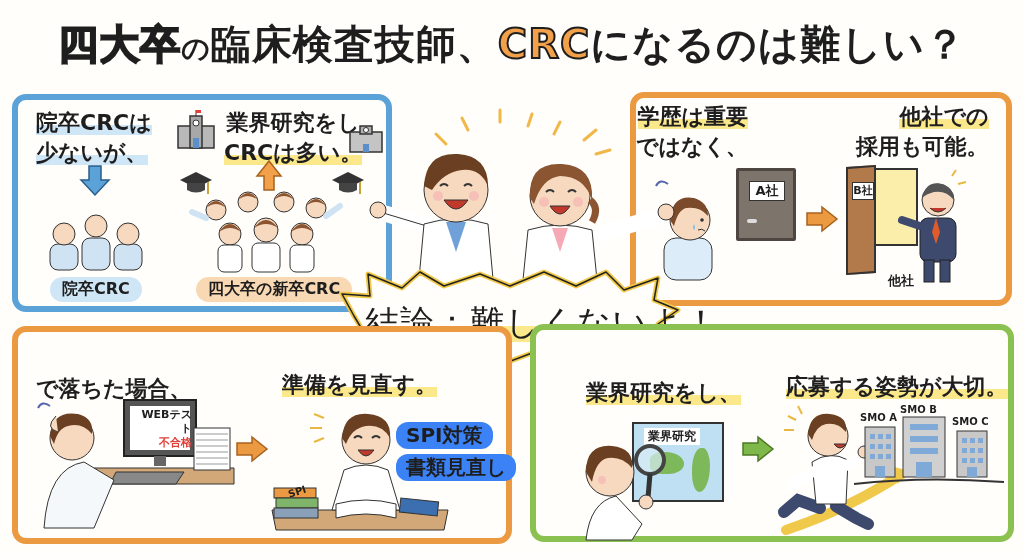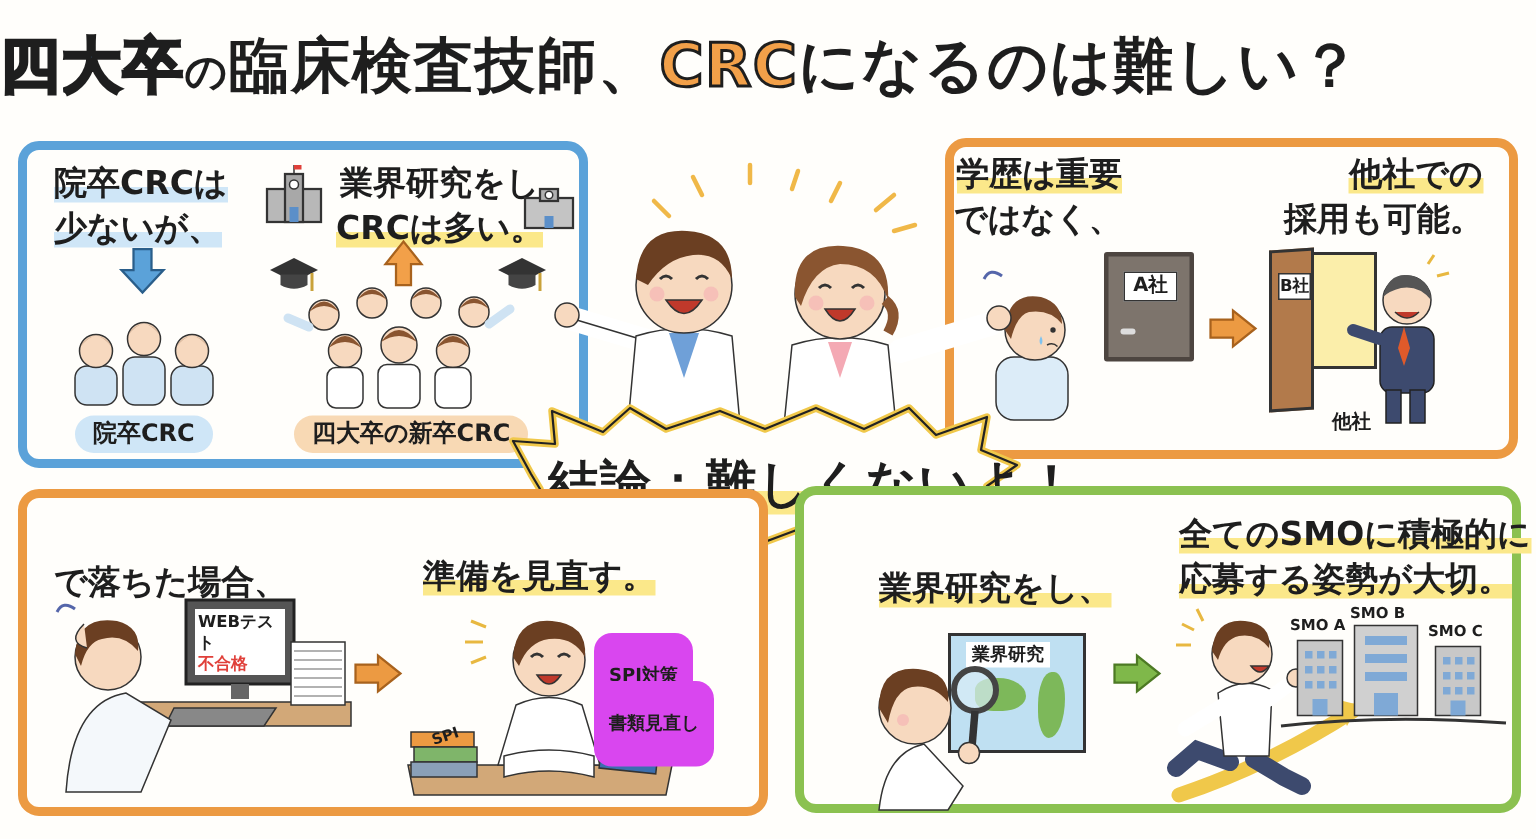--- a/index.html
+++ b/index.html
@@ -1,34 +1,34 @@
 <!DOCTYPE html>
 <html><head>
 <meta charset="utf-8">
 <style>
 *{box-sizing:border-box;margin:0;padding:0}
 html,body{width:1024px;height:559px;overflow:hidden;background:#fffefb}
 body{position:relative;font-family:"DejaVu Sans","Liberation Sans",sans-serif;color:#1e1e1e}
-.title{position:absolute;left:0;top:14px;width:1024px;font-size:40px;font-weight:bold;letter-spacing:1px;line-height:60px}
+.title{position:absolute;left:0;top:14px;width:1024px;text-align:center;font-size:40px;font-weight:bold;letter-spacing:1px;line-height:60px}
 .title .blue{color:#5ba2d9;-webkit-text-stroke:2px #1e1e1e}
 .title .orange{color:#f2a049;-webkit-text-stroke:2px #1e1e1e}
 .title .small{font-size:28px}
 .panel{position:absolute;border-width:6px;border-style:solid;border-radius:14px;background:#fffefb}
 .p-blue{left:12px;top:94px;width:380px;height:218px;border-color:#5ba2d9}
 .p-orange1{left:630px;top:92px;width:382px;height:214px;border-color:#ec9a42}
 .p-orange2{left:12px;top:326px;width:500px;height:218px;border-color:#ec9a42}
 .p-green{left:530px;top:324px;width:484px;height:218px;border-color:#8bc150}
 .txt{position:absolute;font-size:22px;font-weight:bold;line-height:30px;white-space:nowrap}
 .hl{background:linear-gradient(transparent 60%,#fbe88a 60%)}
 .hlb{background:linear-gradient(transparent 60%,#cfe6f7 60%)}
 .pill{position:absolute;border-radius:14px;padding:2px 12px;font-size:16px;font-weight:bold;white-space:nowrap}
 .burst{position:absolute;left:340px;top:270px;width:340px;height:92px}
-.burst-text{position:absolute;left:365px;top:300px;font-size:34px;font-weight:bold;white-space:nowrap;letter-spacing:1px}
+.burst-text{position:absolute;left:365px;top:300px;font-size:34px;font-weight:normal;white-space:nowrap;letter-spacing:1px}
 svg{position:absolute;overflow:visible}
-.bubble{position:absolute;background:#d946ef;border-radius:12px;padding:20px 10px;font-size:12px;font-weight:bold;white-space:nowrap}
+.bubble{position:absolute;background:#3b82f6;border-radius:12px;padding:0 10px;font-size:20px;font-weight:bold;white-space:nowrap}
 .label{position:absolute;font-size:13px;font-weight:bold;white-space:nowrap}
 </style>
 </head>
 <body>
 
 <div class="title">
   <span class="blue">四大卒</span><span class="small">の</span><span>臨床検査技師、</span><span class="orange">CRC</span><span>になるのは難しい？</span>
 </div>
 
 <div class="panel p-blue"></div>
@@ -243,21 +243,21 @@
       <line x1="162" y1="54" x2="194" y2="54"></line>
       <line x1="162" y1="60" x2="194" y2="60"></line>
       <line x1="162" y1="66" x2="194" y2="66"></line>
     </g>
   <path d="M82 74 L150 74 L142 86 L76 86Z" fill="#888" stroke="#333"></path>
   <path d="M10 130 Q14 70 50 64 L80 82 L60 130Z" fill="#f4f8fb" stroke="#333"></path>
   <circle cx="38" cy="40" r="22" fill="#f7d9bf" stroke="#333"></circle>
   <path d="M16 38 Q18 12 44 16 Q60 20 58 36 Q48 24 34 28 Q24 30 20 46Z" fill="#6b3f22"></path>
   <path d="M22 18 Q10 30 24 34" fill="#f7d9bf" stroke="#333"></path>
 </svg>
-<div style="position:absolute;left:132px;top:408px;width:60px;text-align:left;font-size:11px;font-weight:bold;line-height:14px">
+<div style="position:absolute;left:132px;top:408px;width:60px;text-align:right;font-size:11px;font-weight:bold;line-height:14px">
   <span>WEBテスト</span><br>
   <span style="color:#e0403a">不合格</span>
 </div>
 <svg style="left:236px;top:436px" width="32" height="26" viewBox="0 0 32 26">
   <path d="M1 7 H16 V1 L31 13 L16 25 V19 H1 Z" fill="#ec9a42" stroke="#a8621d" stroke-width="1.5"></path>
 </svg>
 
 <svg style="left:270px;top:406px" width="180" height="124" viewBox="0 0 180 124">
   <g stroke="#e8b840" stroke-width="2">
       <line x1="44" y1="8" x2="54" y2="12"></line>
@@ -279,21 +279,21 @@
 </svg>
 <div class="label" style="left:288px;top:486px;font-size:10px;transform:rotate(-18deg)">SPI</div>
 <div class="bubble" style="left:396px;top:422px">SPI対策</div>
 <div class="bubble" style="left:396px;top:454px">書類見直し</div>
 
 <div class="panel p-green"></div>
 <div class="txt" style="left:586px;top:378px">
   <span class="hl">業界研究をし、</span>
 </div>
 <div class="txt" style="left:786px;top:342px">
-  <span class="hl">全てのSMOに積極的に</span><br>
+  <br>
   <span class="hl">応募する姿勢が大切。</span>
 </div>
 
 <div style="position:absolute;left:632px;top:422px;width:92px;height:80px;background:#bfe0f2;border:2px solid #333">
   <div style="position:absolute;left:10px;top:4px;background:#fff;font-size:12px;font-weight:bold;padding:0 4px">業界研究</div>
   <div style="position:absolute;left:16px;top:28px;width:34px;height:22px;background:#7db85a;border-radius:40% 60% 50% 40%"></div>
   <div style="position:absolute;left:58px;top:24px;width:18px;height:44px;background:#7db85a;border-radius:50% 40% 60% 40%"></div>
 </div>
 <svg style="left:572px;top:428px" width="100" height="112" viewBox="0 0 100 112">
   <path d="M14 112 Q18 74 44 68 L70 96 L60 112Z" fill="#fff" stroke="#333"></path>

